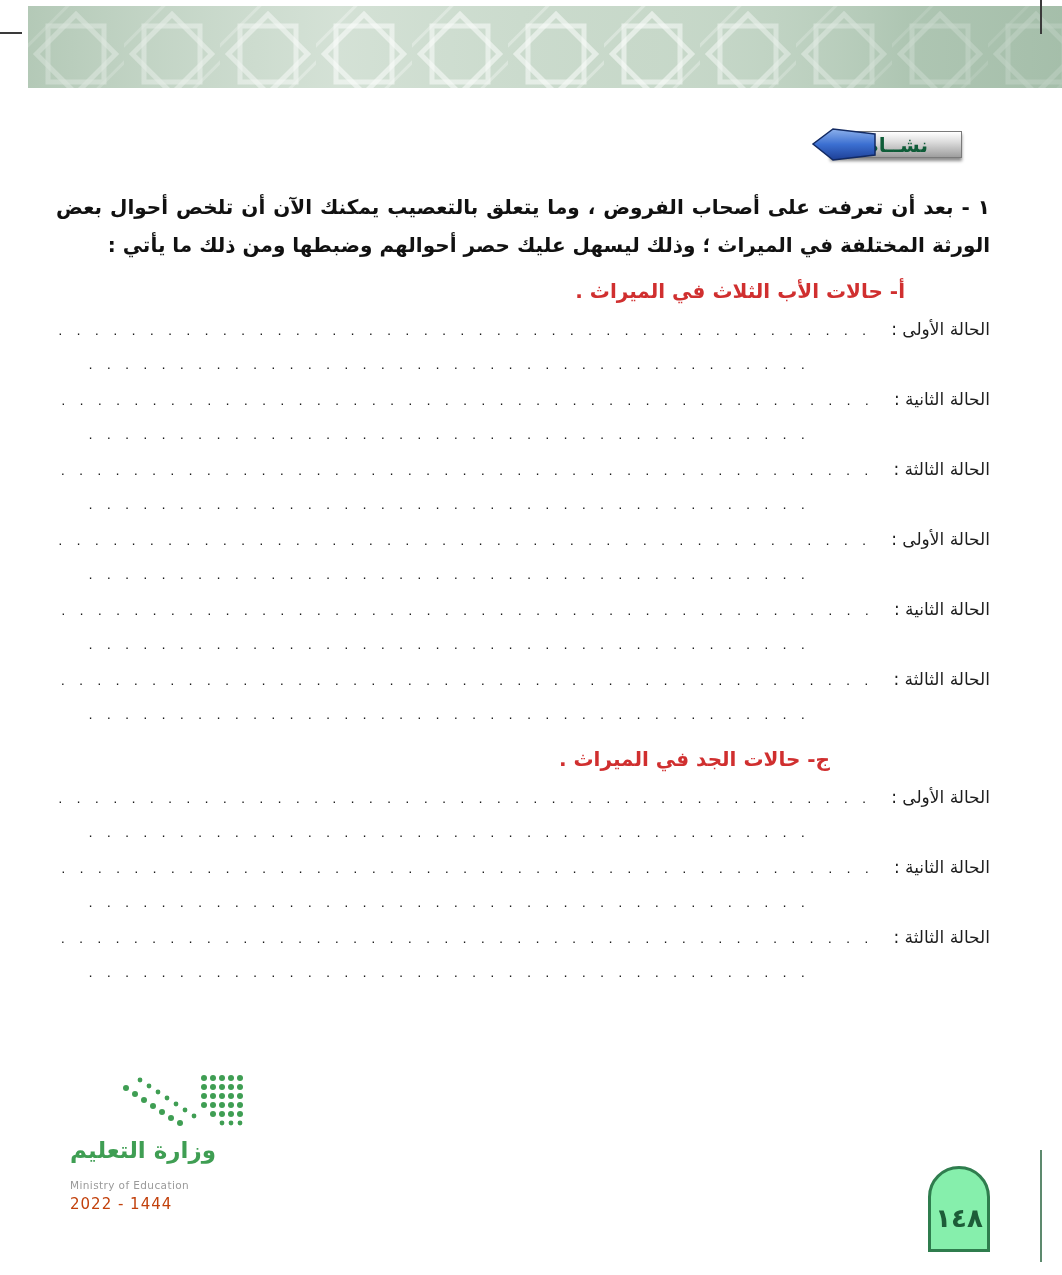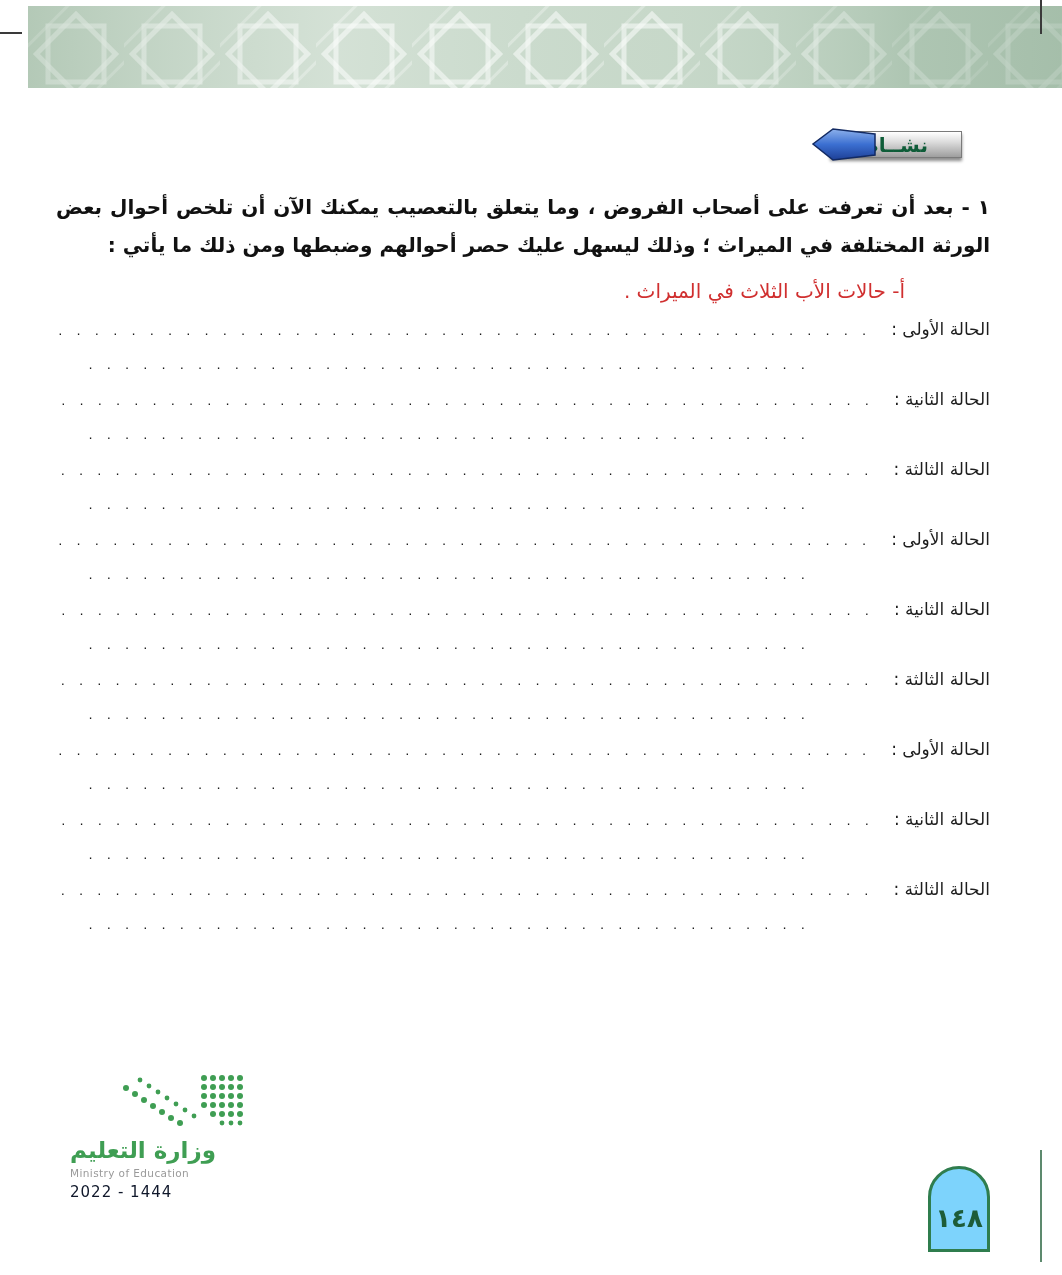--- a/index.html
+++ b/index.html
@@ -40,21 +40,21 @@
   
   .content {
     position:absolute; top:188px; right:72px; left:56px;
     direction:rtl;
   }
   .intro {
     font-size:20px; font-weight:bold; color:#111;
     line-height:38px; text-align:justify;
   }
   .sec-h {
-    color:#d02f2f; font-weight:normal; font-size:20px;
+    color:#d02f2f; font-weight:bold; font-size:20px;
     line-height:34px; margin-top:10px; margin-bottom:4px;
     text-align:right;
   }
   .h-a { padding-right:85px; }
   .h-b { padding-right:128px; }
   .h-c { padding-right:160px; }
 
   .case-line {
     display:flex; align-items:baseline;
     height:35px; line-height:35px; overflow:hidden;
@@ -65,32 +65,32 @@
   .dots {
     flex:1; overflow:hidden; white-space:nowrap;
     font-size:13px; letter-spacing:5px; color:#1a1a1a;
   }
   .cont { padding-right:180px; padding-left:25px; }
 
   
   .footer { position:absolute; left:70px; top:1068px; width:230px; }
   .footer .logo { display:block; margin-left:48px; }
   .m-ar { font-size:23px; font-weight:bold; color:#3f9e53; margin-top:4px; }
-  .m-en { font-size:10.5px; color:#9a9a9a; letter-spacing:0.4px; margin-top:4px; }
-  .m-year { font-size:15px; color:#0f172a; letter-spacing:1px; margin-top:4px; }
+  .m-en { font-size:10.5px; color:#9a9a9a; letter-spacing:0.4px; margin-top:16px; }
+  .m-year { font-size:15px; color:#c2410c; letter-spacing:1px; margin-top:4px; }
 
   
   .page-num {
     position:absolute; right:72px; top:1166px;
     width:62px; height:86px;
     border:3px solid #2f7d4e;
     border-radius:31px 31px 0 0;
     display:flex; align-items:flex-end; justify-content:center;
     padding-bottom:16px;
-    background:#7dd3fc;
+    background:#86efac;
   }
   .page-num span { font-size:26px; font-weight:bold; color:#1d5c38; }
 </style>
 </head>
 <body>
 
 <div class="band">
   <svg xmlns="http://www.w3.org/2000/svg">
     <defs>
       <pattern id="geo" width="96" height="96" patternUnits="userSpaceOnUse">
@@ -180,20 +180,21 @@
     <div class="case-line">
       <span class="case-label">الحالة الثالثة :</span>
       <span class="dots">. . . . . . . . . . . . . . . . . . . . . . . . . . . . . . . . . . . . . . . . . . . . . . . . . . . . . . . . . . . . . . . . . . . . . . . . . . . . . . . . . . . . . . . . . . . . . . . . . . . . . . . . . . . . . . . . . . . . . . . . . . . . . . . . . . . . . . . . . . . . . . . . . . . . . . </span>
     </div>
     <div class="case-line cont">
       <span class="dots">. . . . . . . . . . . . . . . . . . . . . . . . . . . . . . . . . . . . . . . . . . . . . . . . . . . . . . . . . . . . . . . . . . . . . . . . . . . . . . . . . . . . . . . . . . . . . . . . . . . . . . . . . . . . . . . . . . . . . . . . . . . . . . . . . . . . . . . . . . . . . . . . . . . . . . </span>
     </div>
   </div>
 
   <div class="section">
+    <div class="sec-h h-c">ج- حالات الجد في الميراث .</div>
     <div class="case-line">
       <span class="case-label">الحالة الأولى :</span>
       <span class="dots">. . . . . . . . . . . . . . . . . . . . . . . . . . . . . . . . . . . . . . . . . . . . . . . . . . . . . . . . . . . . . . . . . . . . . . . . . . . . . . . . . . . . . . . . . . . . . . . . . . . . . . . . . . . . . . . . . . . . . . . . . . . . . . . . . . . . . . . . . . . . . . . . . . . . . . </span>
     </div>
     <div class="case-line cont">
       <span class="dots">. . . . . . . . . . . . . . . . . . . . . . . . . . . . . . . . . . . . . . . . . . . . . . . . . . . . . . . . . . . . . . . . . . . . . . . . . . . . . . . . . . . . . . . . . . . . . . . . . . . . . . . . . . . . . . . . . . . . . . . . . . . . . . . . . . . . . . . . . . . . . . . . . . . . . . </span>
     </div>
     <div class="case-line">
       <span class="case-label">الحالة الثانية :</span>
       <span class="dots">. . . . . . . . . . . . . . . . . . . . . . . . . . . . . . . . . . . . . . . . . . . . . . . . . . . . . . . . . . . . . . . . . . . . . . . . . . . . . . . . . . . . . . . . . . . . . . . . . . . . . . . . . . . . . . . . . . . . . . . . . . . . . . . . . . . . . . . . . . . . . . . . . . . . . . </span>

